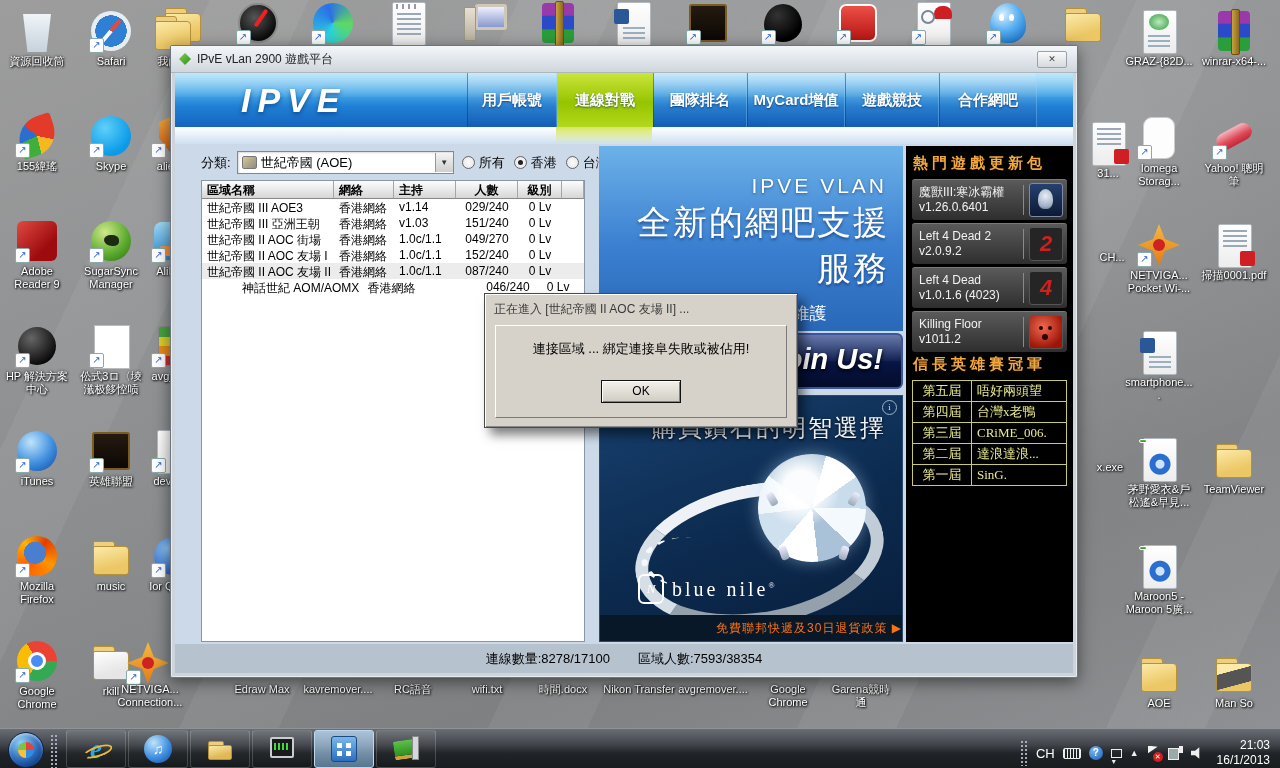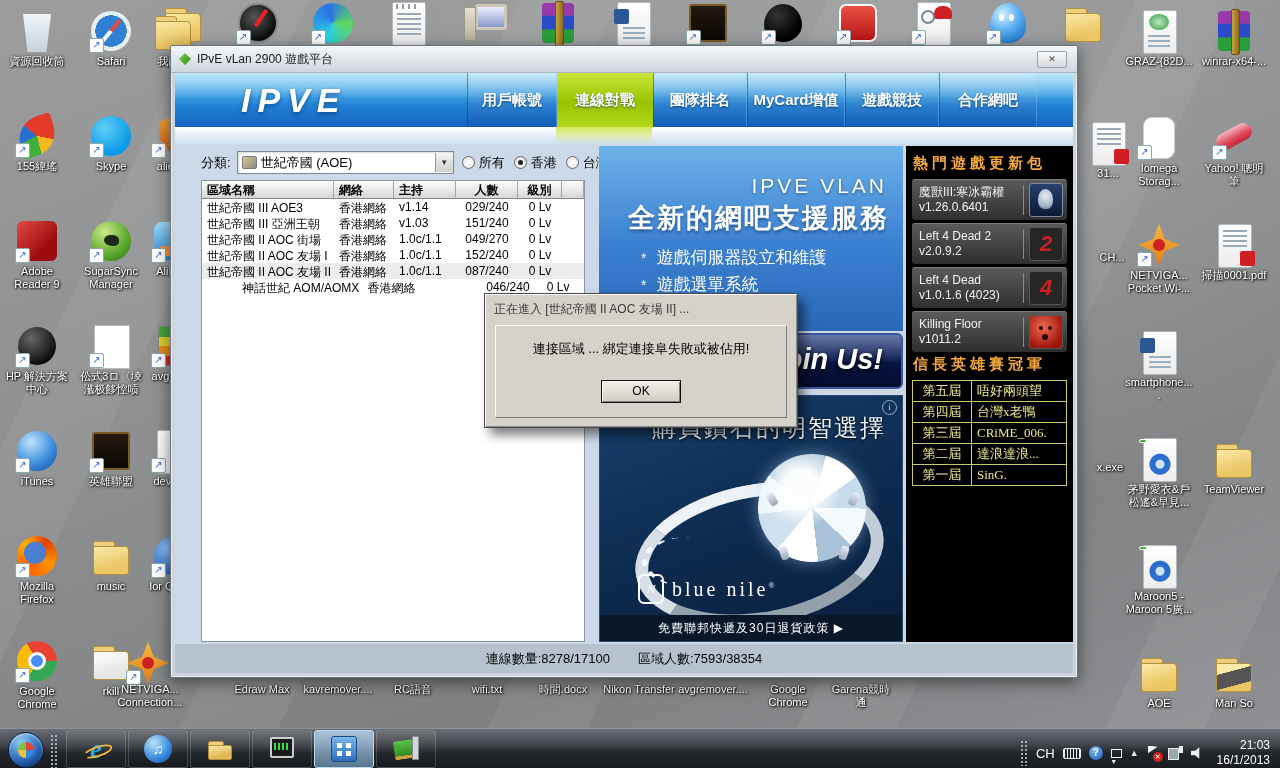--- a/index.html
+++ b/index.html
@@ -159,21 +159,21 @@
   .th{box-sizing:border-box;background:linear-gradient(#fdfdfd,#d6d6d6);border-right:1px solid #9aa;
     border-bottom:1px solid #888;font-size:12px;font-weight:bold;padding:1px 0 0 5px;color:#000;}
   .tr{display:flex;height:16px;font-size:12px;color:#000;cursor:pointer;}
   .tr.alt{background:#ececec;}
   .td{box-sizing:border-box;padding:1px 0 0 5px;white-space:nowrap;overflow:hidden;}
   .td.c{text-align:center;padding-left:0;}
   
   #banner{position:absolute;left:424px;top:2px;width:304px;height:185px;color:#fff;overflow:hidden;
     background:linear-gradient(180deg,#6cb2e8,#3a7fd0 55%,#2a68b8);}
   #banner .brand{text-align:right;padding:28px 16px 0 0;font-size:21px;letter-spacing:3px;text-shadow:0 1px 3px rgba(0,30,80,.5);}
-  #banner .btitle{text-align:right;padding:2px 14px 0 12px;font-size:27px;font-weight:bold;letter-spacing:2px;text-shadow:0 2px 3px rgba(0,30,80,.5);}
+  #banner .btitle{text-align:right;padding:2px 14px 0 12px;font-size:34px;font-weight:normal;letter-spacing:2px;text-shadow:0 2px 3px rgba(0,30,80,.5);}
   #bullets{margin-top:10px;padding-left:42px;font-size:17px;}
   #bullets .bl{margin-top:4px;}
   #bullets .st{margin-right:10px;font-size:14px;}
   #joinbar{position:absolute;left:424px;top:189px;width:304px;height:56px;border-radius:6px;
     background:linear-gradient(#16307a,#071340 60%,#040c2c);border:2px solid #3a56a0;box-sizing:border-box;overflow:hidden;cursor:pointer;}
   #joinbar .gl{position:absolute;left:0;right:0;top:0;height:50%;background:linear-gradient(rgba(255,255,255,.35),rgba(255,255,255,.04));}
   #joinbar .jt{position:absolute;right:18px;top:8px;color:#fff;font-size:29px;font-weight:bold;font-style:italic;text-shadow:0 2px 4px #000;}
   #ad{position:absolute;left:424px;top:251px;width:304px;height:247px;overflow:hidden;cursor:pointer;
     background:linear-gradient(160deg,#17406e,#0c2a4e 55%,#081e3c);border:1px solid #2a4a6e;box-sizing:border-box;}
   #ad .info{position:absolute;right:5px;top:4px;width:13px;height:13px;border:1px solid #9ab4cc;border-radius:50%;
@@ -187,22 +187,22 @@
   .diamond{position:absolute;left:158px;top:58px;width:108px;height:108px;border-radius:50%;
     background:radial-gradient(circle at 40% 32%,rgba(255,255,255,.95) 0 18%,rgba(255,255,255,0) 40%),
     conic-gradient(from 15deg,#fff 0 11%,#c9dcec 11% 21%,#f4f9fd 21% 33%,#a9c2d8 33% 44%,#fff 44% 57%,#cfe0ee 57% 69%,#eef6fc 69% 81%,#b8cee0 81% 100%);
     box-shadow:0 0 16px rgba(190,220,250,.45);}
   .prong{position:absolute;width:8px;height:14px;background:linear-gradient(#eef,#9aa8b8);border-radius:3px;}
   #bnlogo{position:absolute;left:38px;top:178px;display:flex;align-items:center;color:#fff;}
   #bnlogo .mono{width:22px;height:26px;border:2px solid #fff;border-radius:6px;font-size:13px;line-height:26px;
     text-align:center;font-family:"Liberation Serif",serif;font-style:italic;}
   #bnlogo .bt{margin-left:8px;font-size:20px;letter-spacing:3px;font-family:"Liberation Serif",serif;}
   #bnlogo .reg{font-size:8px;vertical-align:super;}
-  #adfoot{position:absolute;left:0;right:0;bottom:0;height:26px;background:#081828;color:#ffffff;
-    font-size:12px;letter-spacing:1px;text-align:center;line-height:26px;}
+  #adfoot{position:absolute;left:0;right:0;bottom:0;height:26px;background:#081828;color:#f97316;
+    font-size:12px;letter-spacing:1px;text-align:right;line-height:26px;}
   
   #sidebar{position:absolute;left:731px;top:2px;width:167px;bottom:2px;background:#000;box-sizing:border-box;padding:5px 6px;}
   .sb-head{color:#f4a83c;font-size:15px;font-weight:bold;letter-spacing:4px;margin:3px 0 6px 1px;}
   .card{display:flex;align-items:center;height:41px;margin-bottom:3px;border-radius:3px;cursor:pointer;
     background:linear-gradient(#5a5a5a,#2e2e2e);border-top:1px solid #7a7a7a;padding:0 4px 0 7px;box-sizing:border-box;}
   .cinfo{flex:1;color:#f2f2f2;font-size:12px;line-height:15px;}
   .cdiv{width:1px;height:30px;background:#8a8a8a;margin:0 5px;}
   .gi{width:32px;height:32px;border-radius:3px;position:relative;flex:none;}
   .gi-wc3{background:linear-gradient(#27406e,#0c1a34);border:1px solid #7d8aa4;}
   .gi-wc3::before{content:"";position:absolute;left:8px;top:5px;width:15px;height:20px;border-radius:50% 50% 40% 40%;

